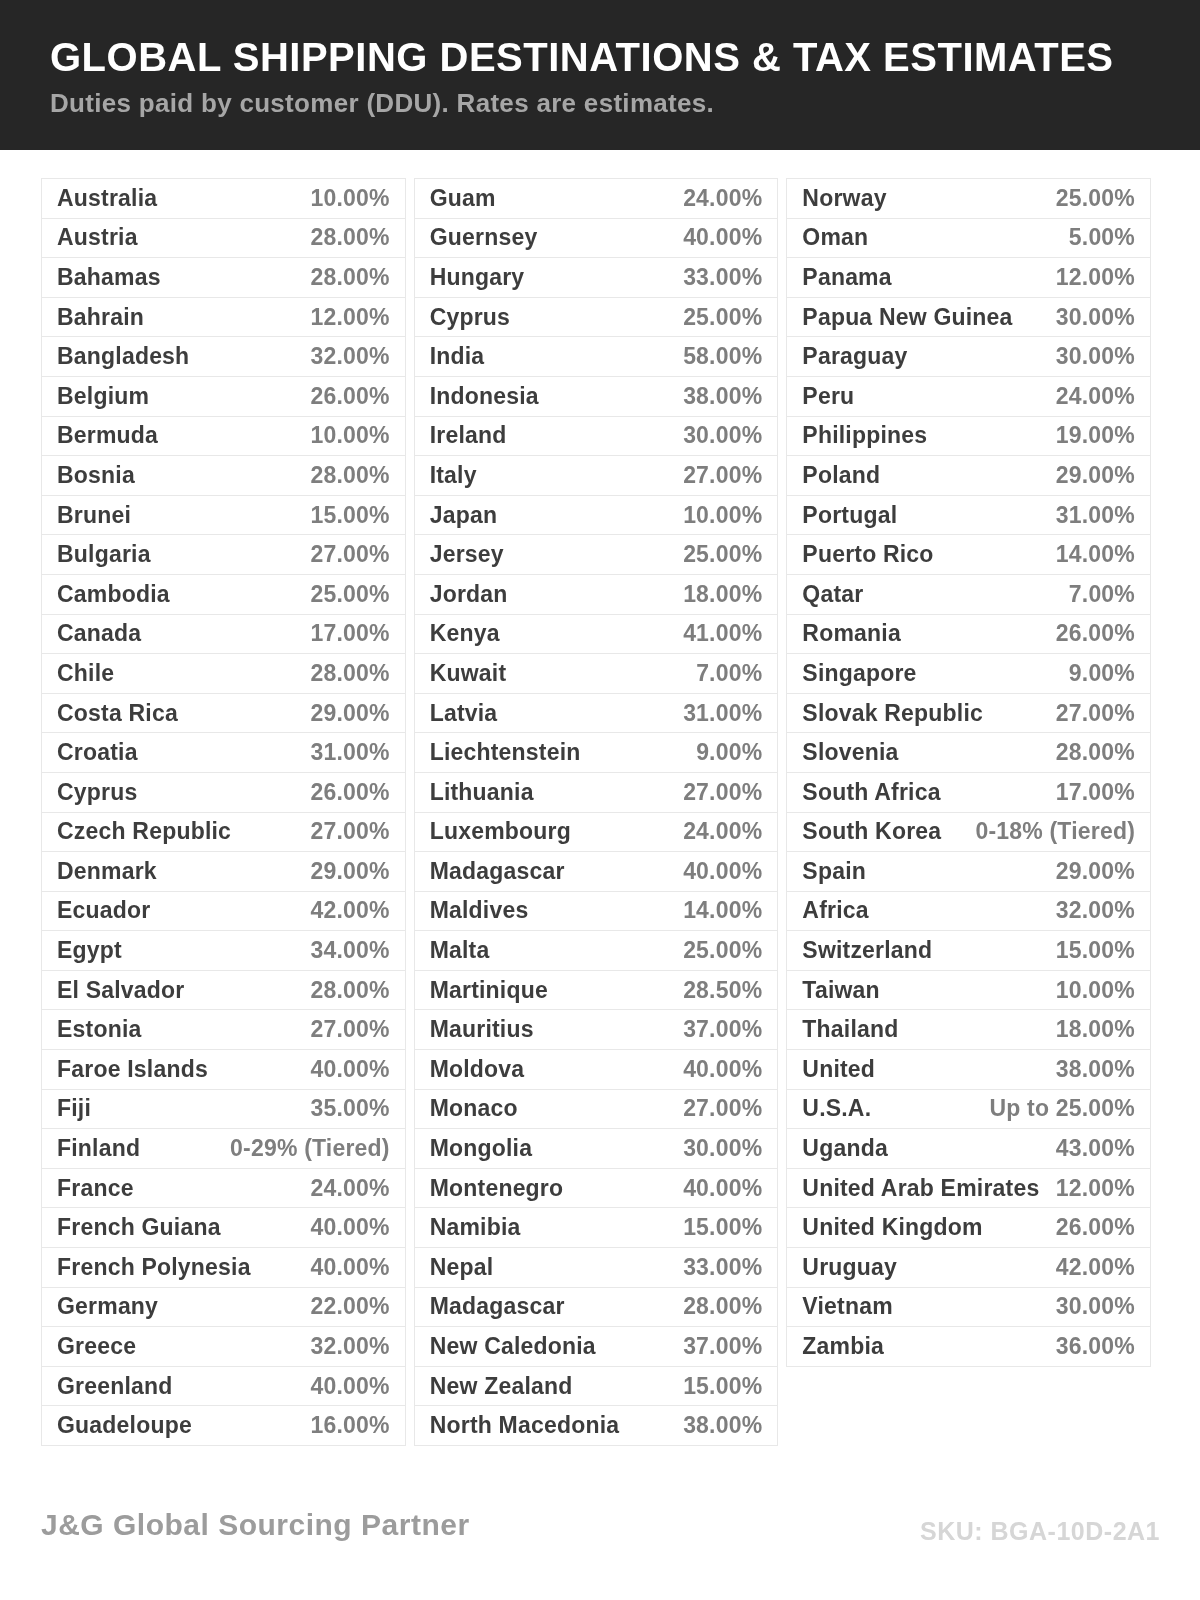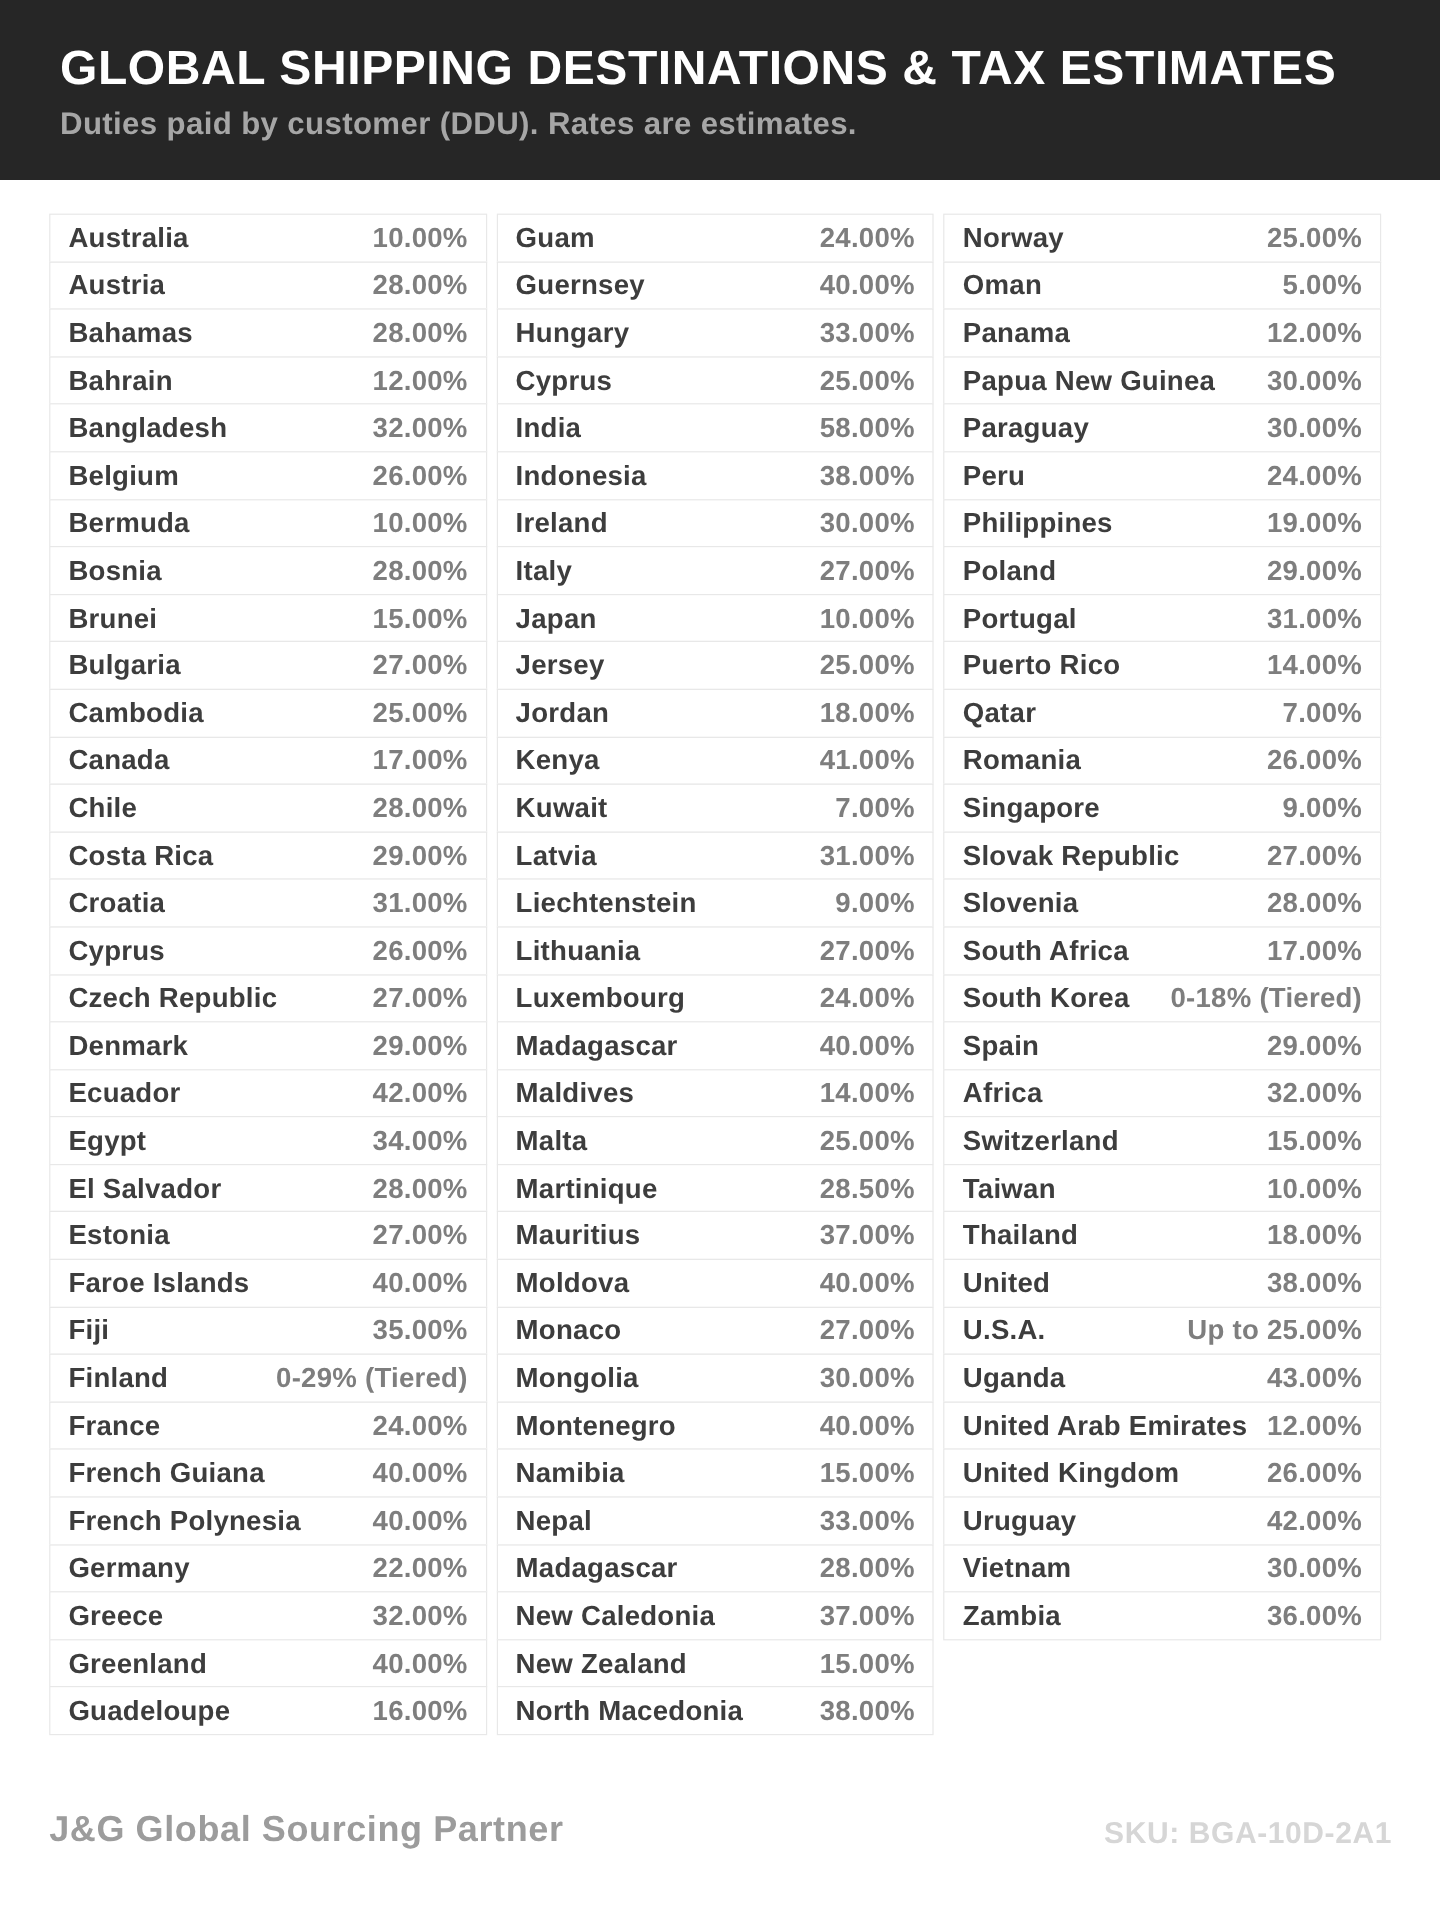--- a/index.html
+++ b/index.html
@@ -72,21 +72,21 @@
   .rate {
     font-size: 23px;
     font-weight: bold;
     letter-spacing: 0.2px;
     color: var(--rate, #7e7e7e);
     text-align: right;
   }
   .footer {
     display: flex;
     justify-content: space-between;
-    align-items: flex-start;
+    align-items: center;
     margin: 62px 40px 0 41px;
   }
   .brand {
     font-size: 30px;
     font-weight: bold;
     letter-spacing: 0.5px;
     color: var(--brand, #9c9c9c);
     white-space: nowrap;
   }
   .sku {

